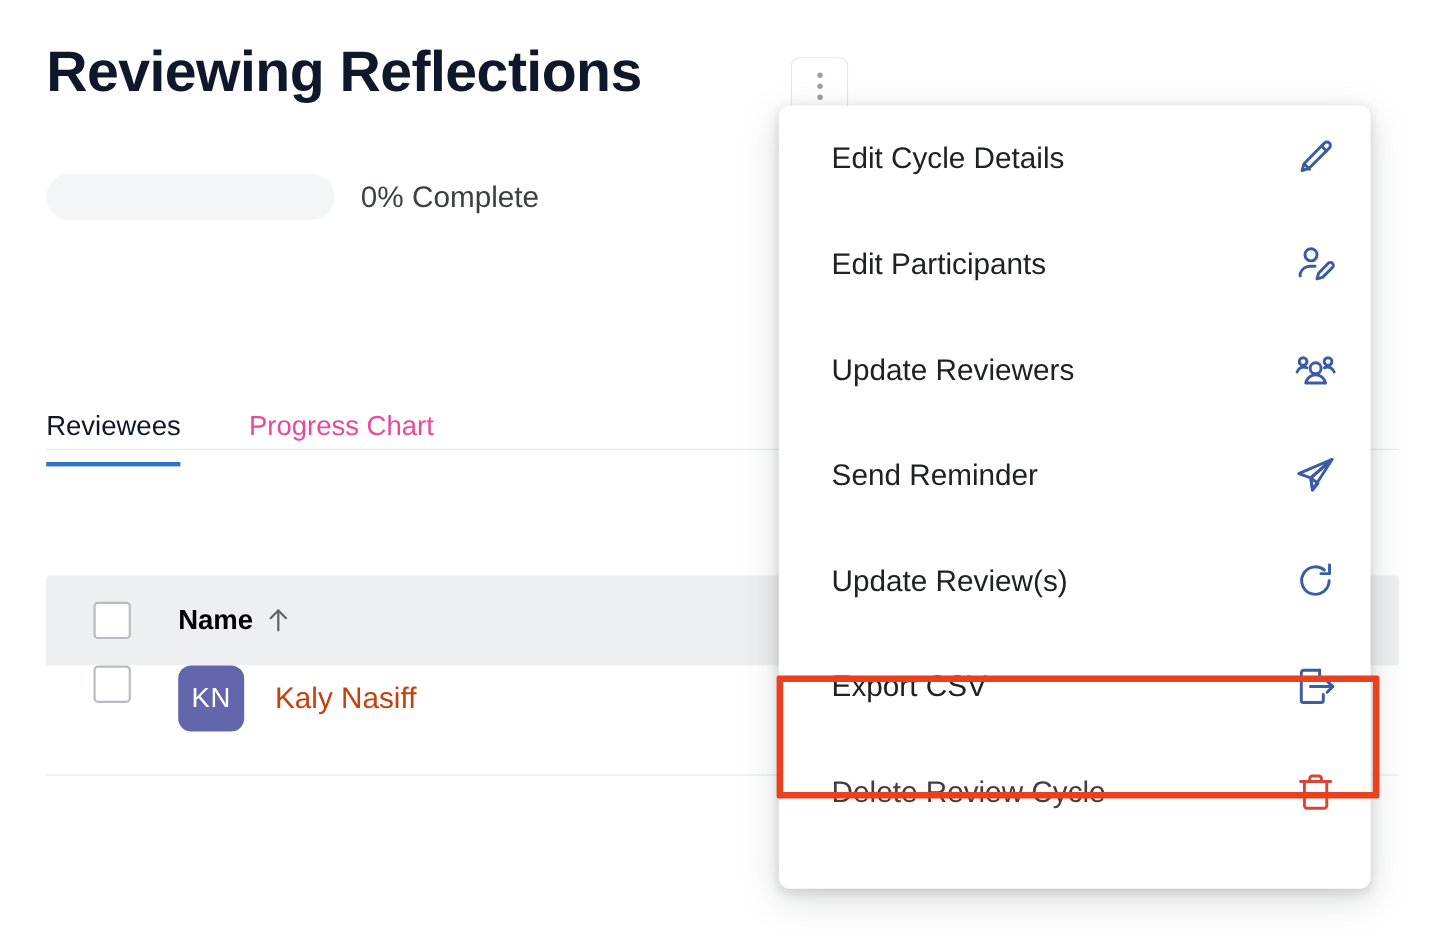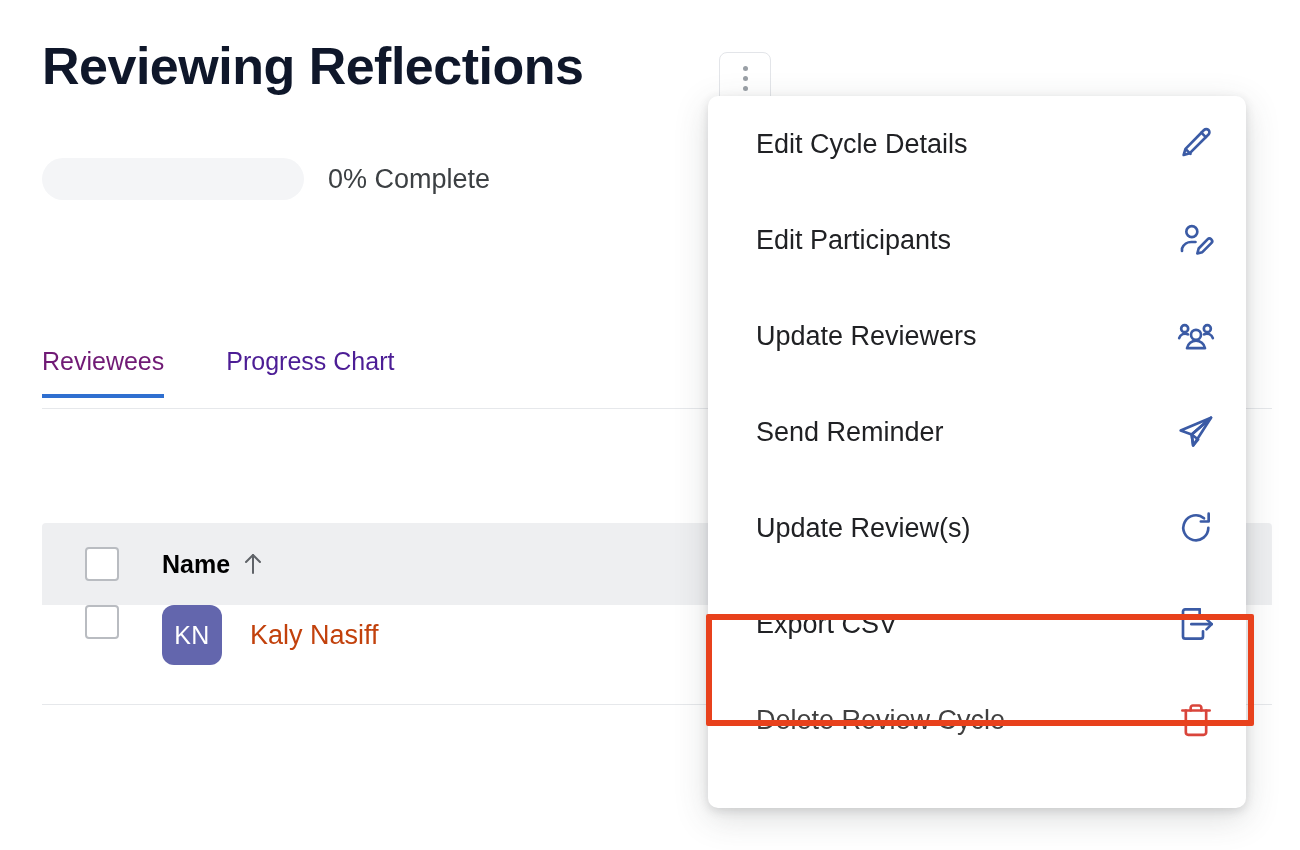--- a/index.html
+++ b/index.html
@@ -38,24 +38,24 @@
     background: #f4f5f7;
   }
   .progress-fill { width: 0%; height: 100%; border-radius: 21px; background: #3b5ba5; }
   .progress-label {
     margin-left: 24px; font-size: 27px; color: #3c4043; white-space: nowrap;
   }
 
   
   .tabs { position: absolute; left: 42px; top: 347px; display: flex; align-items: flex-end; }
   .tab {
-    font-size: 25px; color: #4c1d95; padding: 0 0 18px 0; white-space: nowrap;
+    font-size: 25px; color: #ec4899; padding: 0 0 18px 0; white-space: nowrap;
     border-bottom: 4px solid transparent; margin-right: 62px;
   }
-  .tab.active { color: #701a75; border-bottom-color: #2f6fd0; margin-right: 62px; }
+  .tab.active { color: #0f172a; border-bottom-color: #2f6fd0; margin-right: 62px; margin-top: 26px; }
   .tabs-rule {
     position: absolute; left: 42px; top: 408px; width: 1230px; height: 1px;
     background: #e6e8eb;
   }
 
   
   .table { position: absolute; left: 42px; top: 523px; width: 1230px; }
   .thead {
     display: flex; align-items: center; height: 82px;
     background: #eeeff1; border-radius: 4px 4px 0 0;

